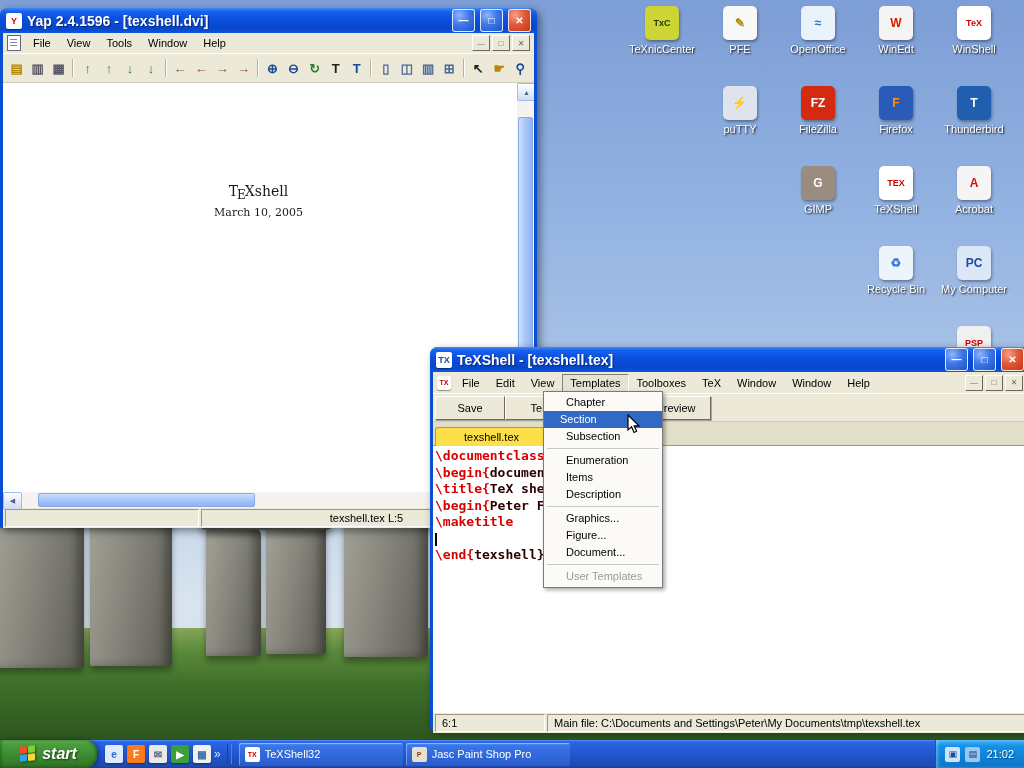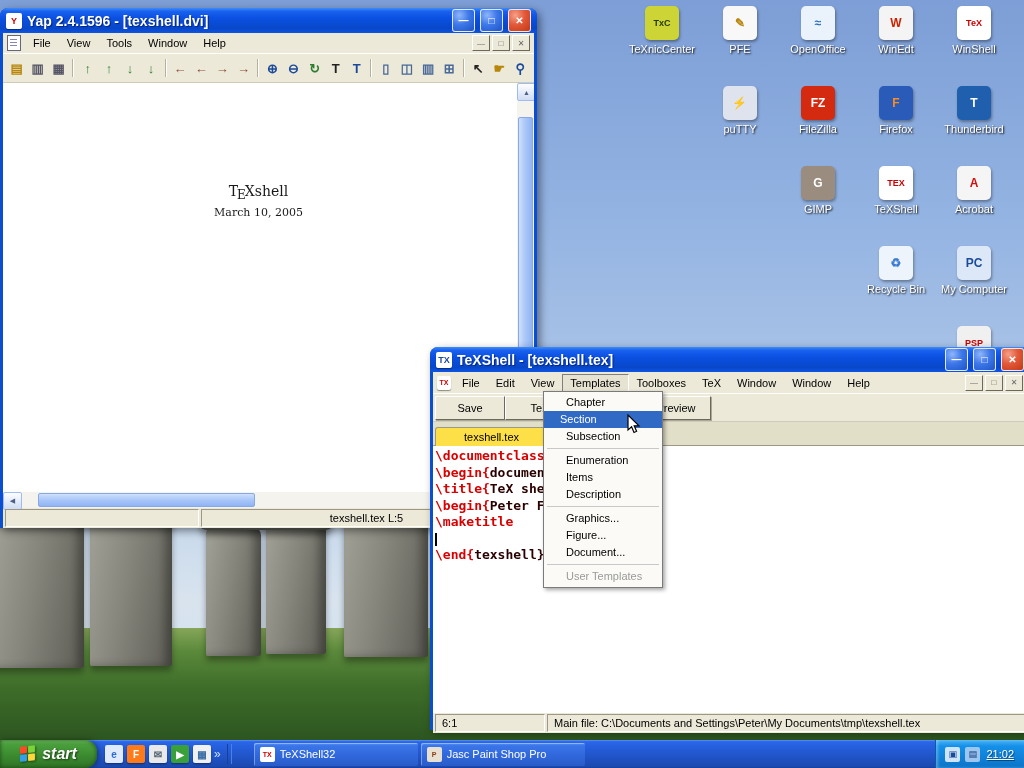--- a/index.html
+++ b/index.html
@@ -102,36 +102,36 @@
     background:linear-gradient(180deg,#7bc66a 0%,#4aa03c 15%,#3c8a30 55%,#2f7426 100%);
     box-shadow:inset 0 0 4px #1a4a14,2px 0 5px rgba(0,0,0,.35);}
   .flag{width:16px;height:16px;display:grid;grid-template-columns:7px 7px;grid-template-rows:7px 7px;gap:1px;
     transform:skewY(-6deg);filter:drop-shadow(1px 1px 1px rgba(0,0,0,.5));}
   .flag i{border-radius:1px;}
   .ql-area{display:flex;align-items:center;gap:4px;margin-left:8px;}
   .ql{width:18px;height:18px;border-radius:2px;display:flex;align-items:center;justify-content:center;
     font-size:10px;font-weight:bold;box-shadow:0 1px 2px rgba(0,0,0,.4);cursor:pointer;}
   .chev{color:#cde0ff;font-size:12px;padding:0 3px;cursor:pointer;}
   .tb-div{width:3px;height:20px;margin:0 3px;border-left:1px solid #1a3f98;border-right:1px solid #4a80e8;}
-  #task-buttons{display:flex;gap:3px;margin-left:19px;}
+  #task-buttons{display:flex;gap:3px;margin-left:4px;}
   .taskbtn{width:152px;height:23px;border-radius:2px;padding:0 6px;display:flex;align-items:center;gap:5px;
     color:#fff;font-size:11px;white-space:nowrap;overflow:hidden;cursor:pointer;
     background:linear-gradient(180deg,#5a93f4 0%,#3a75e8 12%,#2f66da 60%,#2a5cc8 100%);
     box-shadow:inset 1px 1px 0 rgba(255,255,255,.35);}
   .taskbtn.active{background:linear-gradient(180deg,#1c47a0 0%,#1e4ba8 50%,#2454b8 100%);
     box-shadow:inset 1px 1px 3px rgba(0,0,0,.5);}
   .task-ico{width:15px;height:15px;flex:0 0 auto;border-radius:2px;display:flex;align-items:center;
     justify-content:center;font-size:7px;font-weight:bold;}
   #tray{margin-left:auto;height:28px;display:flex;align-items:center;gap:6px;padding:0 10px 0 9px;
     color:#fff;border-left:1px solid #0a5aa8;
     background:linear-gradient(180deg,#4ab2f8 0%,#1590e8 22%,#0f82d8 60%,#0b74c8 100%);
     box-shadow:inset 2px 0 3px rgba(255,255,255,.3);}
   .tray-ico{width:15px;height:15px;border-radius:2px;display:flex;align-items:center;justify-content:center;
     font-size:9px;cursor:pointer;}
-  #clock{font-size:11px;text-shadow:1px 1px 1px #064a80;text-decoration:underline;}
+  #clock{font-size:11px;text-shadow:1px 1px 1px #064a80;}
 </style>
 </head>
 <body>
 
 <div id="screen">
 
   <div class="grass"></div>
   <div class="stone" style="left:-8px;top:518px;width:92px;height:150px;"></div>
   <div class="stone" style="left:90px;top:508px;width:82px;height:158px;"></div>
   <div class="stone lintel" style="left:-8px;top:492px;width:185px;height:30px;"></div>

